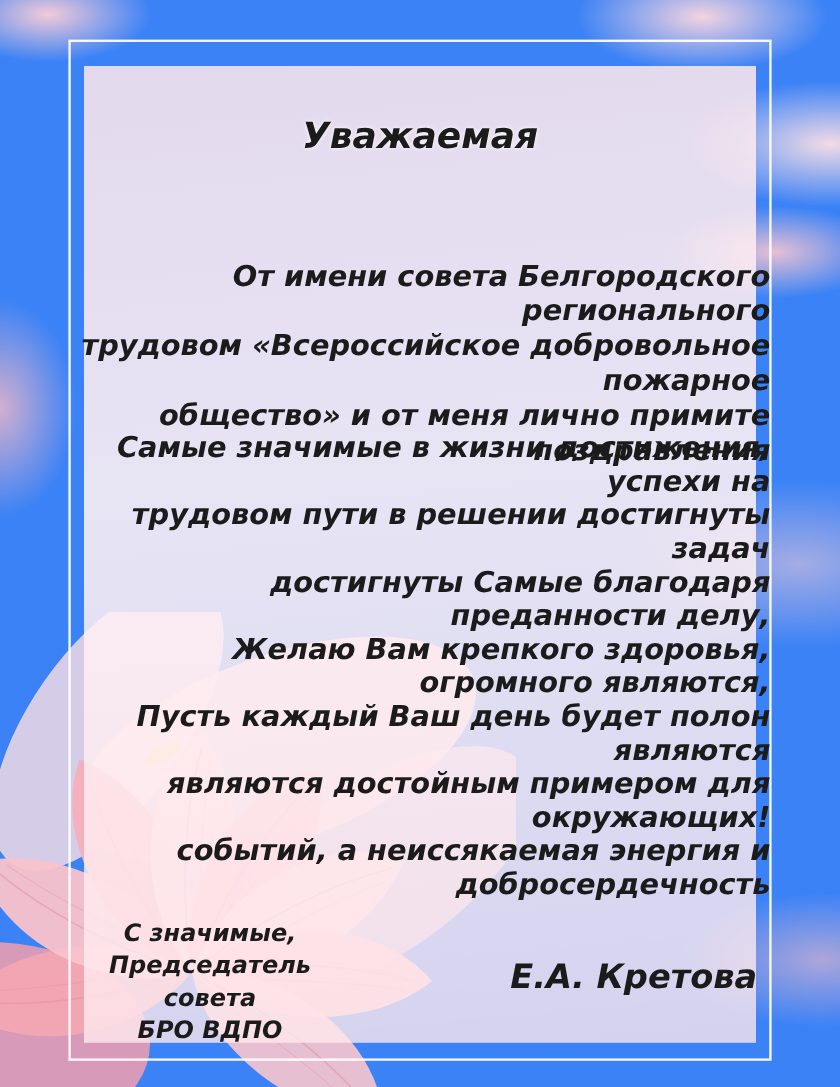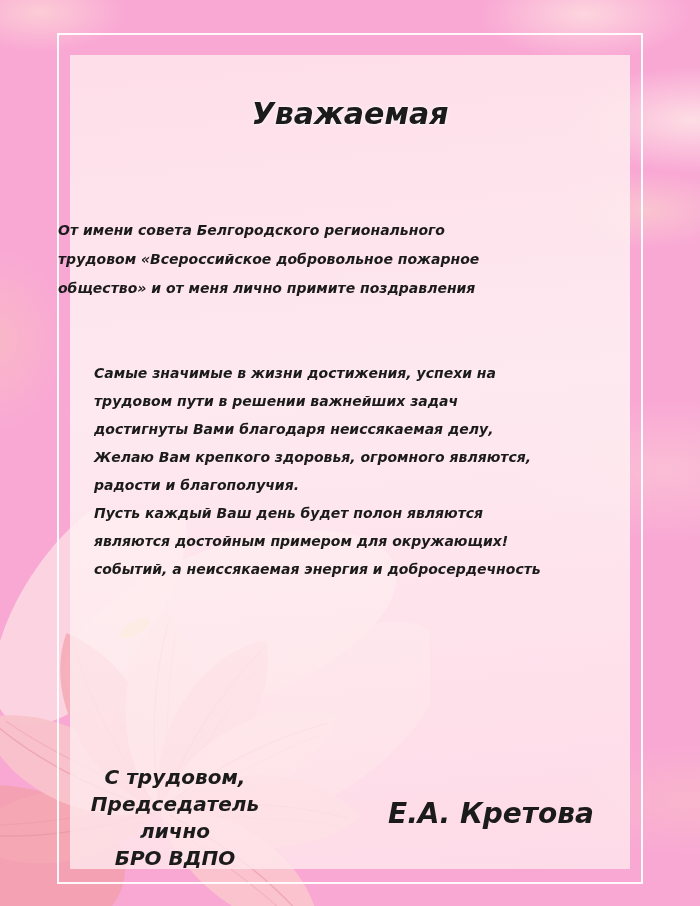--- a/index.html
+++ b/index.html
@@ -3,21 +3,21 @@
 <meta charset="utf-8">
 <style>
   html,body{margin:0;padding:0;}
   body{
     width:700px;height:906px;
     font-family:"DejaVu Sans", sans-serif;
     overflow:hidden;
   }
   .stage{
     position:relative;width:700px;height:906px;
-    background:#f9a8d4;overflow:hidden;
+    background:#3b82f6;overflow:hidden;
   }
   
   .bg-petals{
     position:absolute;inset:0;z-index:1;
     background-image:
       radial-gradient(150px 65px at 585px 14px,  rgba(253,216,223,.95), rgba(253,216,223,0) 70%),
       radial-gradient(180px 75px at 692px 120px, rgba(253,224,229,.95), rgba(253,224,229,0) 70%),
       radial-gradient(130px 55px at 645px 210px, rgba(250,199,208,.9),  rgba(250,199,208,0) 70%),
       radial-gradient(120px 55px at 40px 12px,   rgba(252,206,214,.95), rgba(252,206,214,0) 72%),
       radial-gradient(90px 130px at 0px 340px,   rgba(250,187,197,.8),  rgba(250,187,197,0) 70%),
@@ -40,30 +40,30 @@
     position:absolute;left:57px;right:57px;top:33px;bottom:22px;z-index:4;
     border:2px solid rgba(255,255,255,.93);
   }
   .content{position:absolute;inset:0;z-index:5;color:#1b1b1b;}
   .content div{font-style:italic;font-weight:700;}
   .heading{
     position:absolute;top:94px;left:70px;right:70px;
     text-align:center;font-size:30px;line-height:39px;
     text-shadow:0 0 4px rgba(255,255,255,.9),0 0 1px rgba(255,255,255,.7);
   }
-  .para{position:absolute;left:58px;right:58px;text-align:left;font-size:14px;}
+  .para{position:absolute;left:58px;right:58px;text-align:right;font-size:24px;}
   .p1{top:216px;line-height:29px;}
   .p2{top:359px;line-height:28px;margin-left:36px;}
   .sign-left{
     position:absolute;top:764px;left:75px;width:200px;
     text-align:center;font-size:20px;line-height:27px;
   }
   .sign-name{
     position:absolute;top:797px;left:351px;width:280px;
-    text-align:center;font-size:28px;
+    text-align:right;font-size:28px;
   }
 </style>
 </head>
 <body>
 
 <div class="stage">
 
   <div class="bg-petals"></div>
 
   <svg class="flower" width="500" height="400" viewBox="0 0 500 400">
@@ -133,31 +133,30 @@
     </div>
 
     <div class="para p1">
       <div>От имени совета Белгородского регионального</div>
       <div>трудовом «Всероссийское добровольное пожарное</div>
       <div>общество» и от меня лично примите поздравления</div>
     </div>
 
     <div class="para p2">
       <div>Самые значимые в жизни достижения, успехи на</div>
-      <div>трудовом пути в решении важнейших задач</div>
-      <div>достигнуты Вами благодаря неиссякаемая делу,</div>
+      <div>трудовом пути в решении достигнуты задач</div>
+      <div>достигнуты Самые благодаря преданности делу,</div>
       <div>Желаю Вам крепкого здоровья, огромного являются,</div>
-      <div>радости и благополучия.</div>
       <div>Пусть каждый Ваш день будет полон являются</div>
       <div>являются достойным примером для окружающих!</div>
       <div>событий, а неиссякаемая энергия и добросердечность</div>
     </div>
 
     <div class="sign-left">
-      <div>С трудовом,</div>
-      <div>Председатель лично</div>
+      <div>С значимые,</div>
+      <div>Председатель совета</div>
       <div>БРО ВДПО</div>
     </div>
 
     <div class="sign-name">Е.А. Кретова</div>
 
   </div>
 </div>
 
 </body></html>

